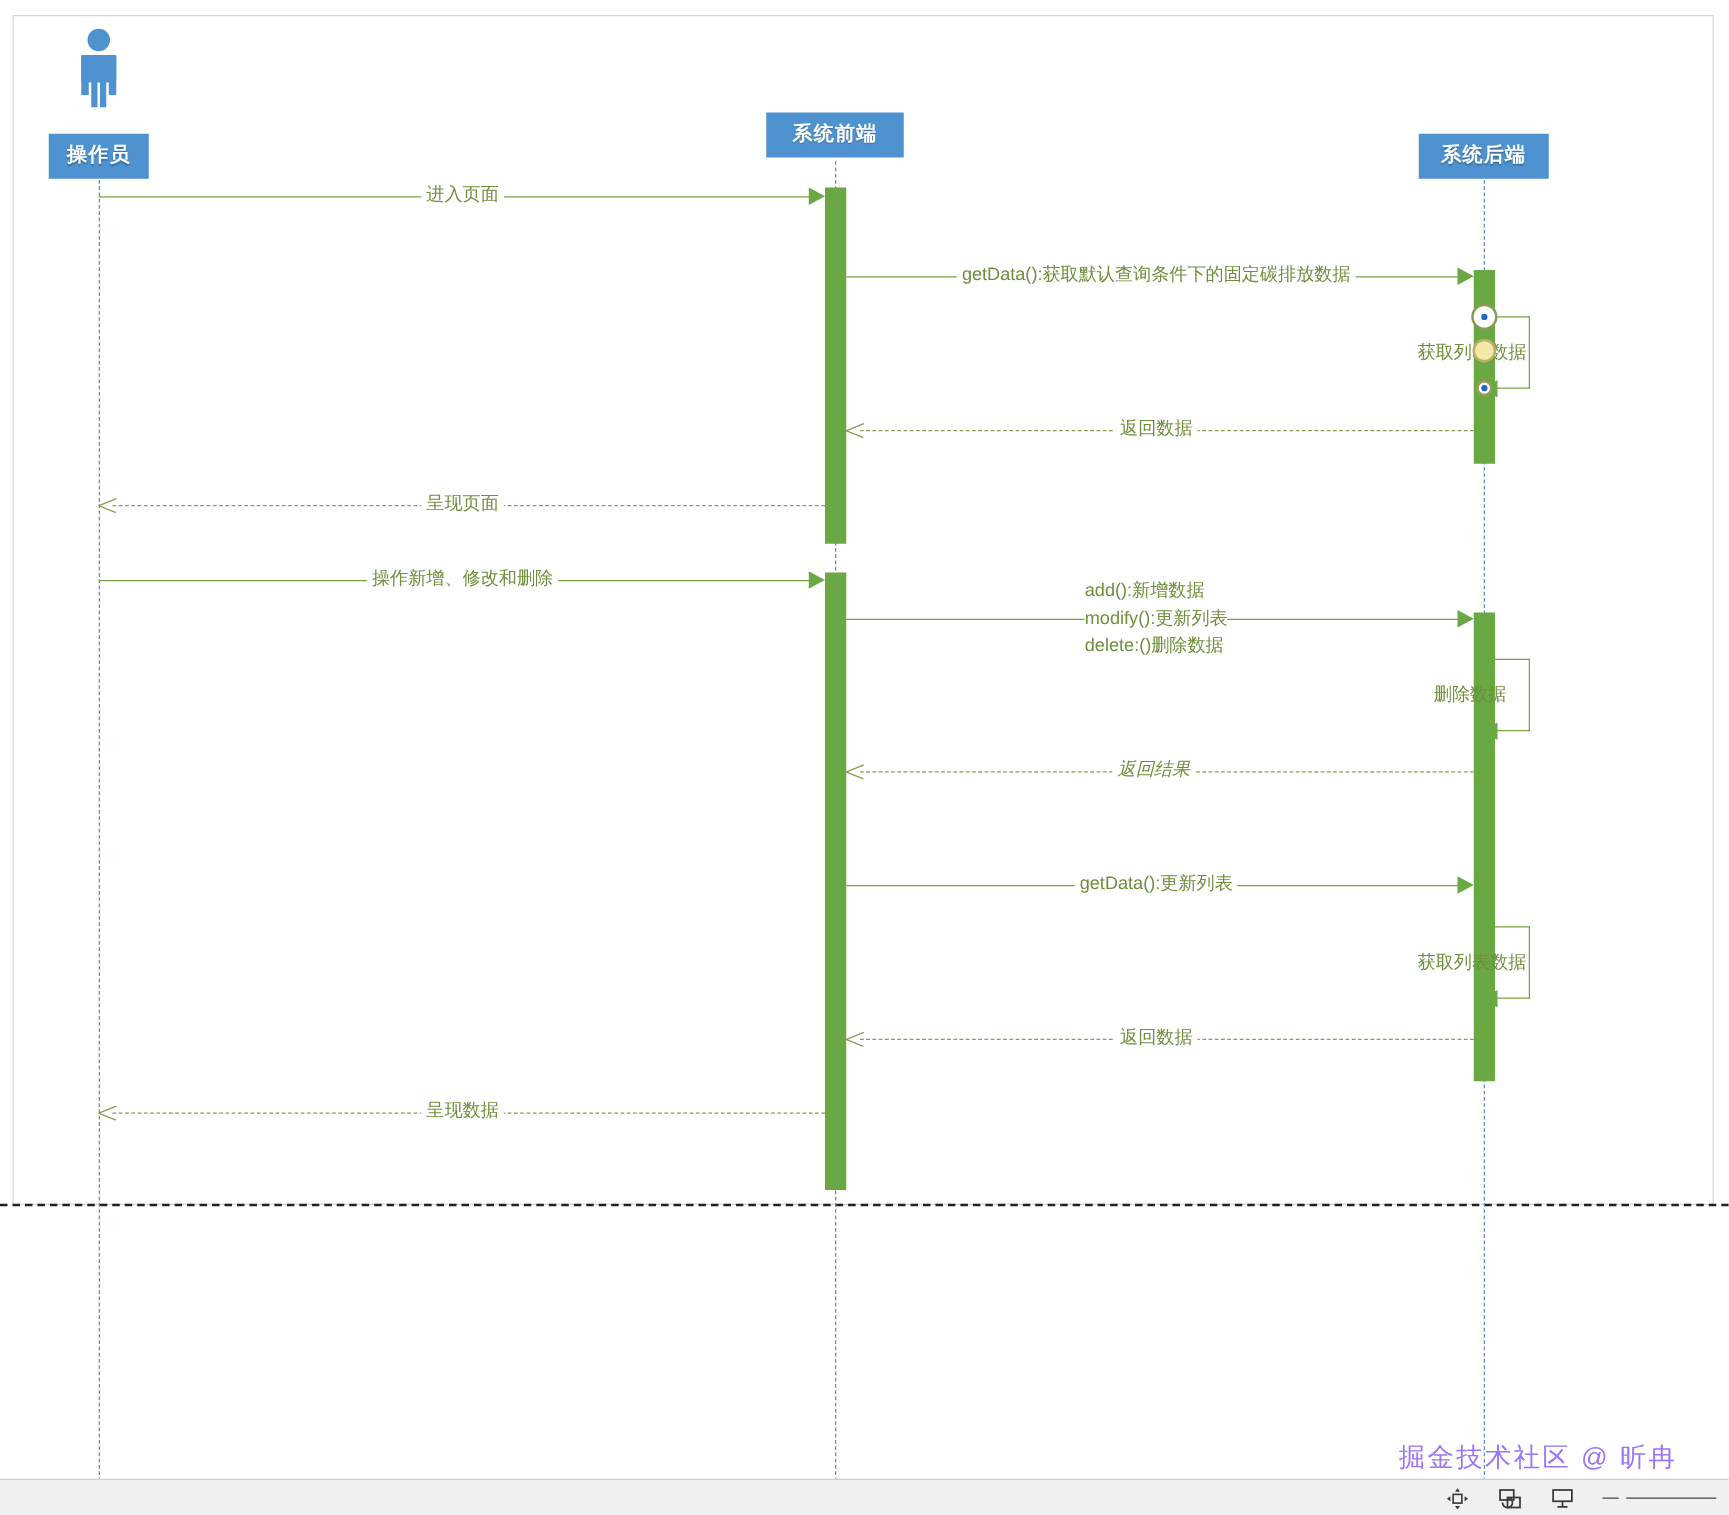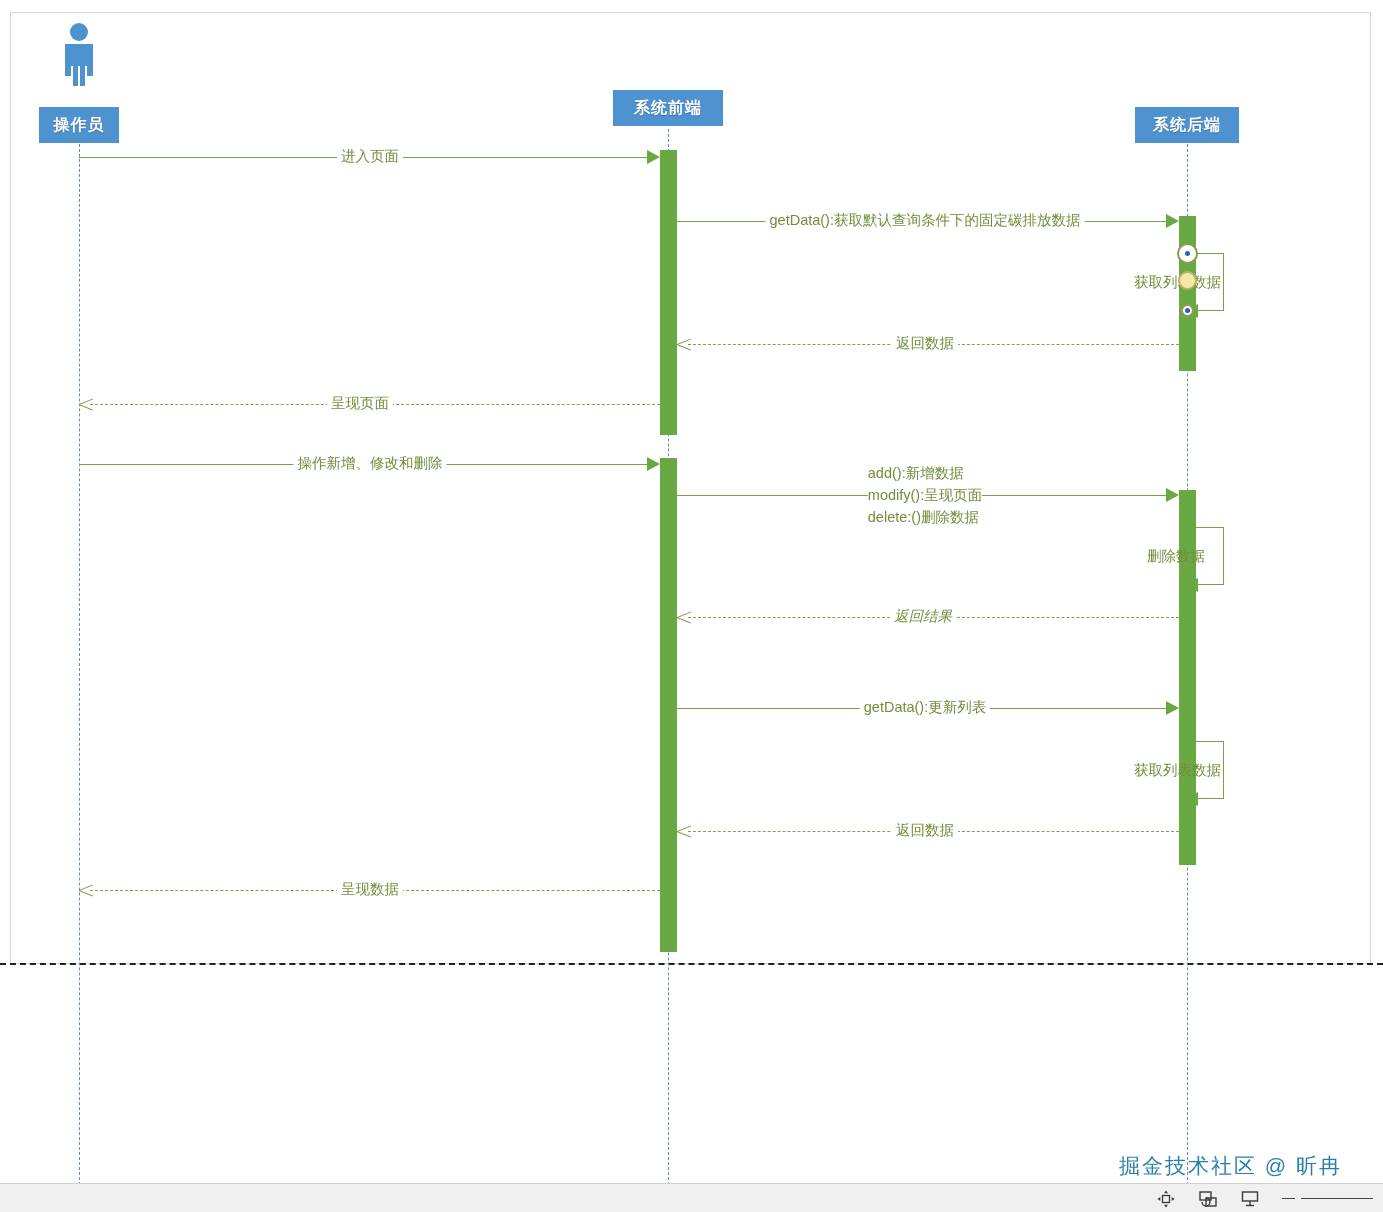--- a/index.html
+++ b/index.html
@@ -141,21 +141,21 @@
     width:17px;height:17px;border:3px solid #ffffff;
     box-shadow:0 0 0 2px #8a9b53;
   }
   .handle.mid{
     width:19px;height:19px;background:#f5e9a8;
     border:2px solid #b9b06a;
   }
   
   .watermark{
     position:absolute;
-    color:#0369a1;
+    color:#8b5cf6;
     font-size:21px;
     white-space:nowrap;
     letter-spacing:2px;
     opacity:.85;
   }
   
   #statusbar{
     position:absolute;left:0;top:1183px;
     width:1383px;height:29px;
     background:#f0f0f0;
@@ -227,31 +227,31 @@
   <div class="handle" style="left:1181px;top:304px;">
     <span class="dot"></span>
   </div>
 
   <div class="msg ret" style="left:688px;top:344px;width:491px;"></div>
   <div class="arrow-open-l" style="left:677px;top:336px;"></div>
   <div class="msg-label" style="left:925px;top:333px;">返回数据</div>
 
   <div class="msg ret" style="left:90px;top:404px;width:570px;"></div>
   <div class="arrow-open-l" style="left:79px;top:396px;"></div>
-  <div class="msg-label" style="left:360px;top:393px;">呈现页面</div>
+  <div class="msg-label" style="left:370px;top:393px;">呈现页面</div>
 
   <div class="msg" style="left:79px;top:464px;width:570px;"></div>
   <div class="arrow-r" style="left:647px;top:457px;"></div>
   <div class="msg-label" style="left:370px;top:453px;">操作新增、修改和删除</div>
 
   <div class="msg" style="left:677px;top:495px;width:491px;"></div>
   <div class="arrow-r" style="left:1166px;top:488px;"></div>
   <div class="msg-label multi" style="left:925px;top:462px;">
     <span class="ln">add():新增数据</span>
-    <span class="ln">modify():呈现页面</span>
+    <span class="ln">modify():更新列表</span>
     <span class="ln">delete:()删除数据</span>
   </div>
 
   <div class="selfloop" style="left:1196px;top:527px;width:28px;height:58px;"></div>
   <div class="arrow-l" style="left:1185px;top:578px;"></div>
   <div class="self-label" style="left:1147px;top:546px;">删除数据</div>
 
   <div class="msg ret" style="left:688px;top:617px;width:491px;"></div>
   <div class="arrow-open-l" style="left:677px;top:609px;"></div>
   <div class="msg-label" style="left:923px;top:606px;font-style:italic;">返回结果</div>

